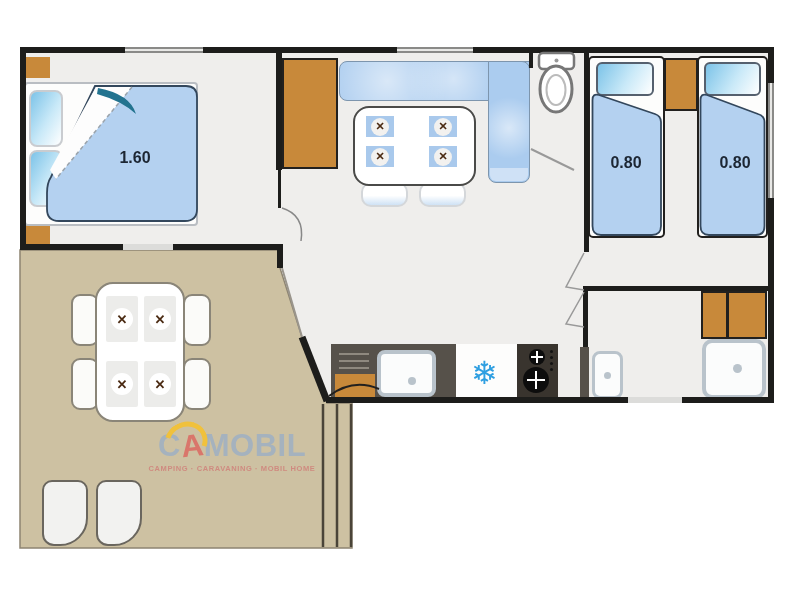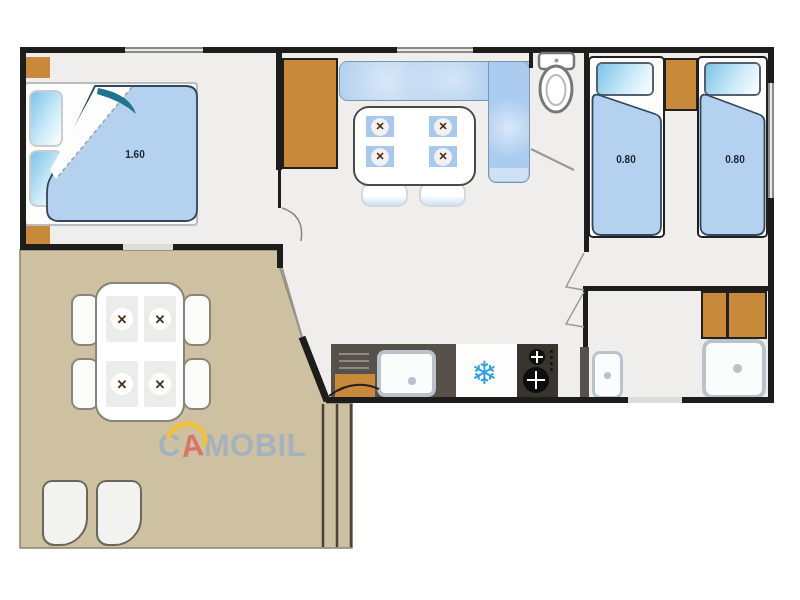--- a/index.html
+++ b/index.html
@@ -29,21 +29,21 @@
   .drain{position:absolute;background:#b9c3cb;border-radius:50%;z-index:12;}
   .burner{position:absolute;background:#0d0d0d;border-radius:50%;z-index:12;}
   .burner::before{content:"";position:absolute;left:50%;top:15%;bottom:15%;width:2px;margin-left:-1px;background:#fff;}
   .burner::after{content:"";position:absolute;top:50%;left:15%;right:15%;height:2px;margin-top:-1px;background:#fff;}
   .dots{position:absolute;width:3px;height:3px;border-radius:50%;background:#111;box-shadow:0 6px 0 #111,0 12px 0 #111,0 18px 0 #111;z-index:12;}
   .chair{position:absolute;background:#fbfbf9;border:2px solid #8a8578;border-radius:9px;box-sizing:border-box;z-index:11;}
   .tmat{position:absolute;background:#ececea;border-radius:2px;display:flex;align-items:center;justify-content:center;z-index:13;}
   .tmat .disc{width:22px;height:22px;border-radius:50%;background:#ffffff;display:flex;align-items:center;justify-content:center;}
   .tmat span{font-size:13px;font-weight:bold;color:#4a2a12;line-height:1;}
   .lounger{position:absolute;background:#f2f2f0;border:2px solid #6a665e;border-radius:10px 10px 28px 12px;box-sizing:border-box;z-index:10;}
-  .dim{position:absolute;font-size:10px;font-weight:700;color:#1c2633;text-align:center;z-index:40;}
+  .dim{position:absolute;font-size:16px;font-weight:700;color:#1c2633;text-align:center;z-index:40;}
   .snow{position:absolute;color:#2f9fe1;font-size:32px;line-height:1;z-index:12;}
   
   #logo{position:absolute;left:118px;top:430px;width:228px;text-align:center;z-index:8;}
   #logo .brand{font-size:31px;font-weight:700;letter-spacing:.5px;color:#a5b2be;line-height:1;position:relative;}
   #logo .brand .a{color:#d9766b;display:inline-block;transform:rotate(-6deg);}
   #logo .arc{position:absolute;left:46px;top:-8px;width:34px;height:30px;border:5px solid transparent;border-top-color:#f0c13c;border-right-color:#f0c13c;border-radius:50%;transform:rotate(-28deg);}
   #logo .tagline{margin-top:3px;font-size:7.5px;letter-spacing:.6px;color:#cf8b80;font-weight:700;}
 </style>
 </head>
 <body>
@@ -51,20 +51,21 @@
 <div id="stage">
 
   <svg class="layer" width="800" height="600" style="z-index:0">
     <polygon points="20,250 280,250 280,268 302,337 327,403 352,403 352,548 20,548" fill="#cdc1a2" stroke="#8d8471" stroke-width="1.5"></polygon>
     <path d="M323,404 V547 M337,404 V547 M351,404 V547" stroke="#4a4438" stroke-width="2.5"></path>
     <polygon points="26,53 768,53 768,397 328,397 303,337 281,268 281,250 26,250" fill="#efeeec"></polygon>
   </svg>
 
   <div id="logo">
     <div class="brand"><span>C</span><span class="a">A</span><span>MOBIL</span><span class="arc"></span></div>
+    <div class="tagline">CAMPING · CARAVANING · MOBIL HOME</div>
   </div>
 
   <div class="wood" style="left:24px;top:57px;width:26px;height:21px"></div>
   <div class="wood" style="left:24px;top:223px;width:26px;height:21px"></div>
   <div class="bedbase" style="left:24px;top:82px;width:174px;height:144px"></div>
   <div class="pillow soft" style="left:29px;top:90px;width:34px;height:57px"></div>
   <div class="pillow soft" style="left:29px;top:150px;width:34px;height:57px"></div>
   <div class="dim" style="left:109px;top:149px;width:52px">1.60</div>
 
   <div class="wood framed" style="left:282px;top:58px;width:56px;height:111px"></div>

